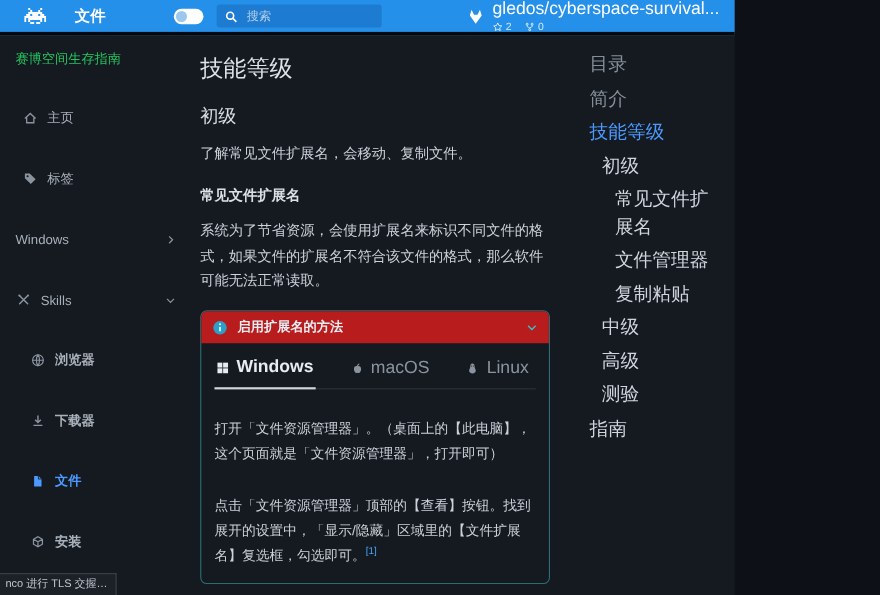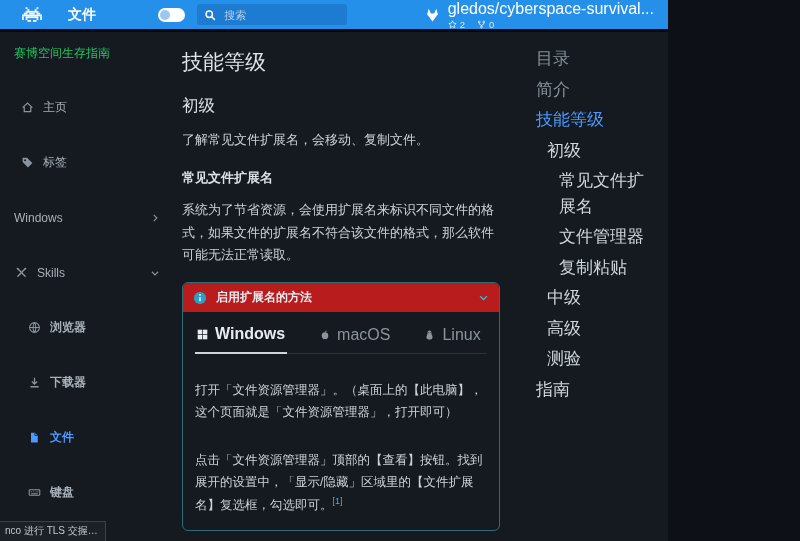--- a/index.html
+++ b/index.html
@@ -225,20 +225,28 @@
       <div class="sb-item sb-lvl2 active">
         <span class="ic">
           <svg width="12" height="13" viewBox="0 0 16 16" fill="currentColor">
             <path d="M4 1.5h5.2L13 5.3v9.2H4z"></path>
               <path d="M9.2 1.5v3.8H13" fill="none" stroke="#151a21" stroke-width="1"></path>
           </svg>
           </span>
         <span>文件</span>
       </div>
 
+      <div class="sb-item sb-lvl2">
+        <span class="ic">
+          <svg width="13" height="13" viewBox="0 0 16 16" fill="none" stroke="currentColor" stroke-width="1.4">
+            <path d="M3 5.2L8 2.4l5 2.8v5.6L8 13.6 3 10.8zM3 5.2l5 2.8 5-2.8M8 8v5.6"></path>
+          </svg>
+          </span>
+        <span>安装</span>
+      </div>
 
       <div class="sb-item sb-lvl2">
         <span class="ic">
           <svg width="13" height="13" viewBox="0 0 16 16" fill="none" stroke="currentColor" stroke-width="1.3">
             <rect x="1.5" y="4.5" width="13" height="7" rx="1"></rect>
               <path d="M4 7h.01M7 7h.01M10 7h.01M12 7h.01M4.5 9.5h7" stroke-linecap="round"></path>
           </svg>
           </span>
         <span>键盘</span>
       </div>

